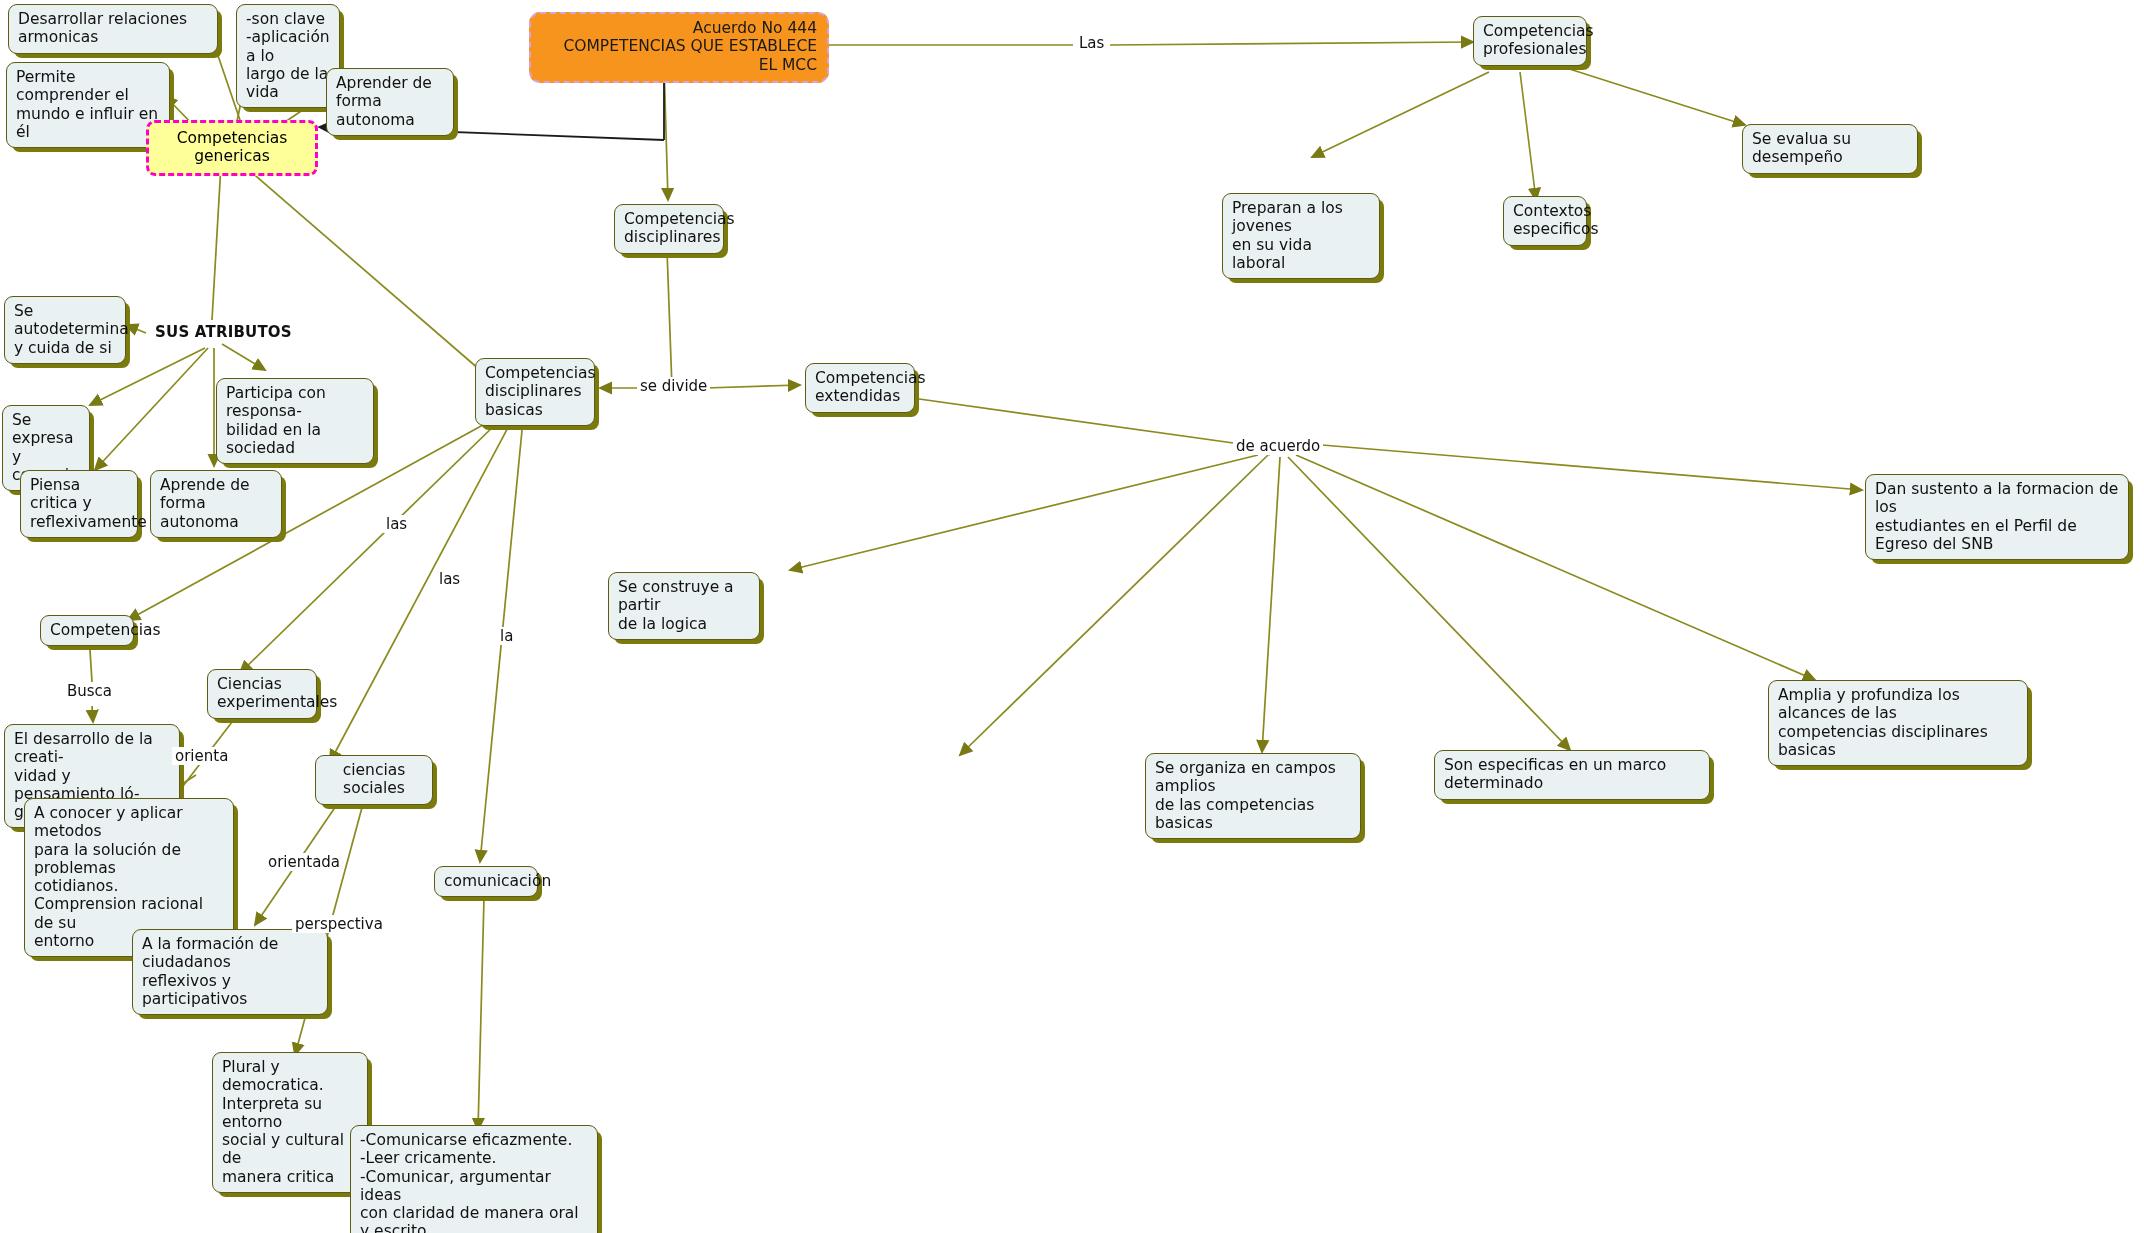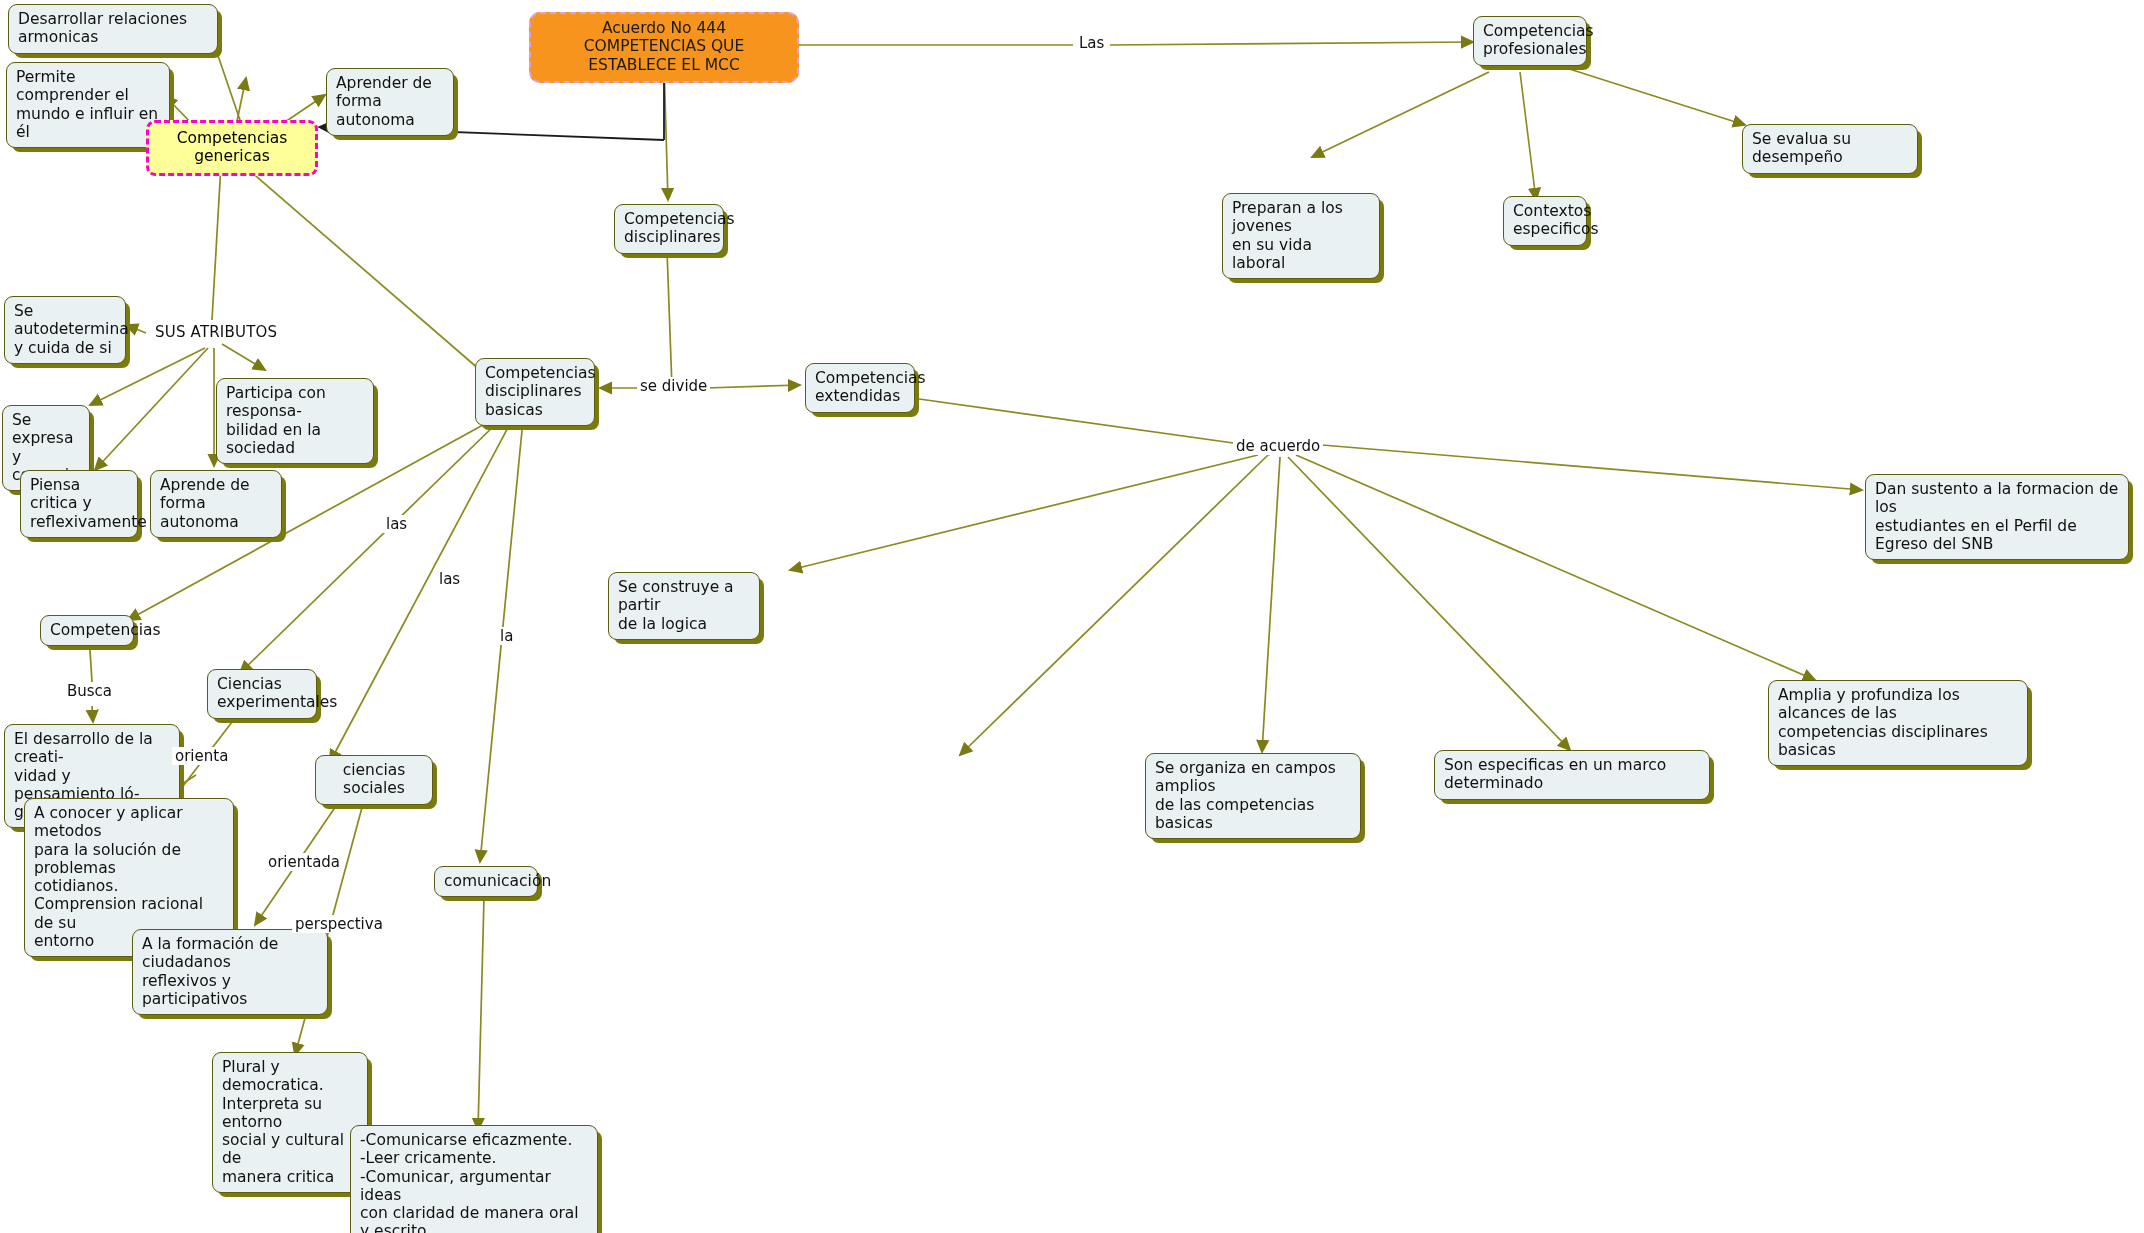--- a/index.html
+++ b/index.html
@@ -141,30 +141,33 @@
 
       <path d="M370,778 L295,1055" marker-end="url(#ah)"></path>
 
       <path d="M484,898 L478,1130" marker-end="url(#ah)"></path>
 
     </g>
   </svg>
 
   <div class="node" style="left:8px; top:4px; width:210px;">Desarrollar relaciones armonicas</div>
 
+  <div class="node" style="left:236px; top:4px; width:104px;">-son clave
+-aplicación a lo
+largo de la vida</div>
 
   <div class="node" style="left:6px; top:62px; width:164px;">Permite comprender el
 mundo e influir en él</div>
 
   <div class="node" style="left:326px; top:68px; width:128px;">Aprender de
 forma autonoma</div>
 
   <div class="node highlight" style="left:146px; top:120px; width:172px; text-align:center;">Competencias genericas</div>
 
-  <div class="node root" style="left:529px; top:12px; width:270px;">Acuerdo No 444
+  <div class="node root" style="left:529px; top:12px; width:300px;text-align:right;">Acuerdo No 444
 COMPETENCIAS QUE ESTABLECE EL MCC</div>
 
   <div class="node" style="left:1473px; top:16px; width:114px;">Competencias
 profesionales</div>
 
   <div class="node" style="left:1222px; top:152px; width:158px;margin-top:41px;">Preparan a los jovenes
 en su vida laboral</div>
 
   <div class="node" style="left:1503px; top:196px; width:84px;">Contextos
 especificos</div>
@@ -240,21 +243,21 @@
 comprensión.</div>
 
 
   <div class="node" style="left:1145px; top:753px; width:216px;">Se organiza en campos amplios
 de las competencias basicas</div>
 
   <div class="node" style="left:1434px; top:750px; width:276px;">Son especificas en un marco determinado</div>
 
   <div class="elabel" style="left:1076px; top:34px;">Las</div>
 
-  <div class="elabel caps" style="left:152px; top:323px;">SUS ATRIBUTOS</div>
+  <div class="elabel caps" style="left:152px; top:323px;font-weight:bold;">SUS ATRIBUTOS</div>
 
   <div class="elabel" style="left:637px; top:377px;">se divide</div>
 
   <div class="elabel" style="left:1233px; top:437px;">de acuerdo</div>
 
   <div class="elabel" style="left:383px; top:515px;">las</div>
 
   <div class="elabel" style="left:436px; top:570px;">las</div>
 
   <div class="elabel" style="left:497px; top:627px;">la</div>

